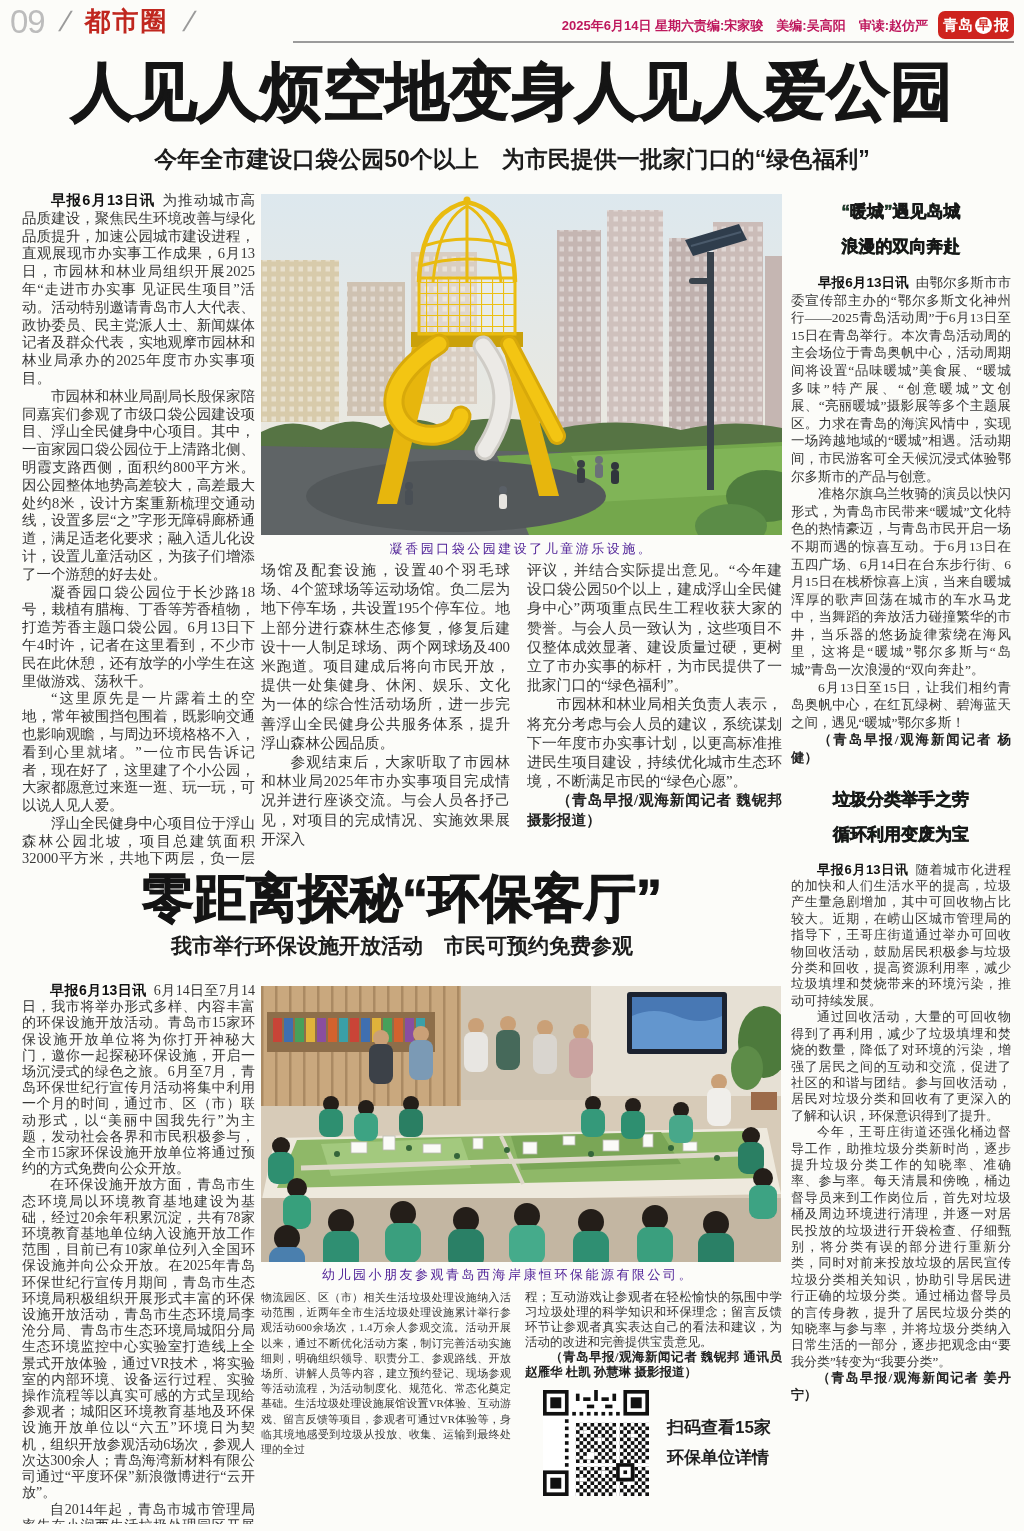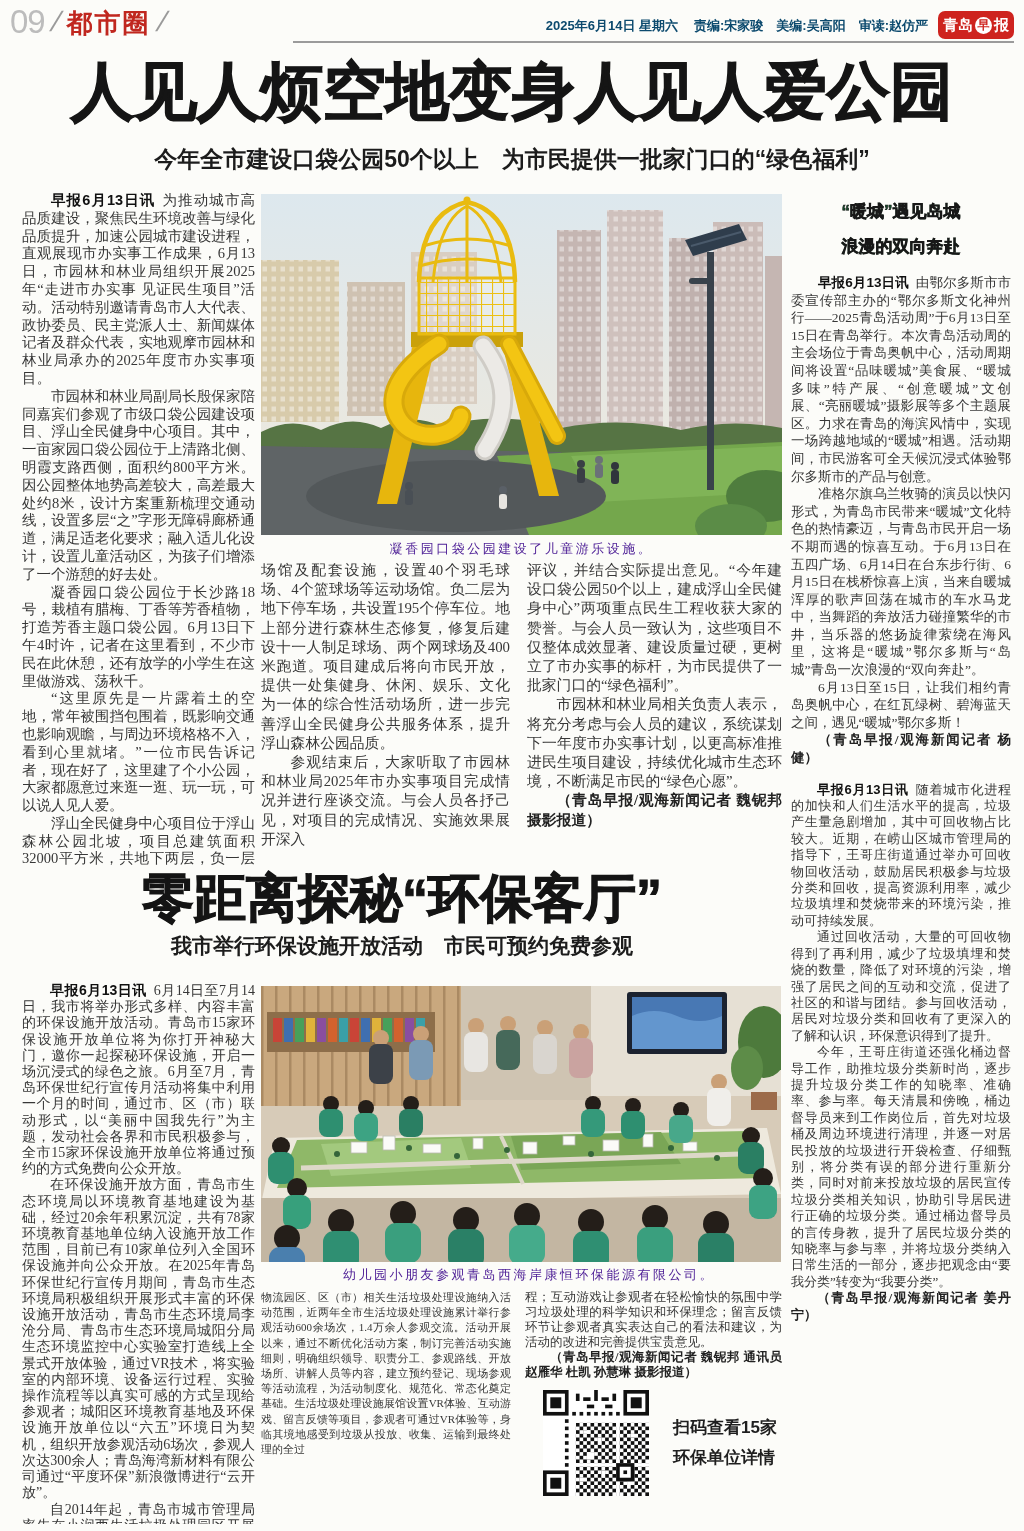--- a/index.html
+++ b/index.html
@@ -4,25 +4,25 @@
 <style>
   * { box-sizing: border-box; margin: 0; padding: 0; }
   html,body { background:#e8e8e8; }
   .page {
     position: relative; width: 1024px; height: 1531px; margin: 0 auto;
     background: #fcfcf9; overflow: hidden;
     font-family: "Liberation Serif", "DejaVu Serif", serif; color:#373737;
   }
   
   .hdr { position:absolute; top:4px; left:10px; right:10px; height:38px; }
-  .hdr-left { position:absolute; left:0; top:0; display:flex; align-items:flex-end; gap:7px; }
+  .hdr-left { position:absolute; left:0; top:0; display:flex; gap:16px; }
   .pageno { font-family:"Liberation Sans","DejaVu Sans",sans-serif; font-size:33px; line-height:36px; color:#bcbcbc; letter-spacing:-1px; }
   .hslash { font-family:"Liberation Sans",sans-serif; font-size:28px; line-height:36px; color:#9a9a9a; font-style:italic; transform:skewX(-8deg); }
   .section-name { font-family:"Liberation Sans",sans-serif; font-weight:900; font-size:26px; line-height:34px; color:#c0271f; letter-spacing:2px; }
-  .hdr-right { position:absolute; right:86px; top:13px; display:flex; gap:16px; font-family:"Liberation Sans",sans-serif; font-size:13px; color:#0c4a6e; white-space:nowrap; }
+  .hdr-right { position:absolute; right:86px; top:13px; display:flex; gap:0; font-family:"Liberation Sans",sans-serif; font-size:13px; color:#be185d; white-space:nowrap; }
   .hdr-date { font-weight:700; }
   .hdr-credits { font-weight:700; }
   .masthead { position:absolute; right:0; top:7px; width:76px; height:28px; background:#ce231e; border-radius:7px;
     display:flex; align-items:center; justify-content:center; gap:2px;
     font-family:"Liberation Sans",sans-serif; font-weight:900; font-size:15px; color:#fff; }
   .mh-circle { display:inline-block; width:17px; height:17px; border-radius:50%; background:#fff; color:#ce231e; font-size:12px; line-height:17px; text-align:center; }
   .hdr-rule { position:absolute; top:41px; left:293px; width:721px; border-top:2px solid #9b9b9b; }
   
   .h1-main { position:absolute; top:54px; left:20px; width:984px; text-align:center;
     font-family:"Liberation Sans","DejaVu Sans",sans-serif; font-weight:900; font-size:63px; line-height:1.2; color:#151515; -webkit-text-stroke:1.2px #151515; }
@@ -49,23 +49,23 @@
   .a3 .rc-body { font-size:13px; line-height:16.4px; }
   .s4-left  { left:22px;  top:982px;  width:233px; height:542px; font-size:14px;   line-height:16.2px; }
   .s4-mid   { left:261px; top:1290px; width:250px; height:241px; font-size:11px;   line-height:15.2px; }
   .s4-right { left:525px; top:1290px; width:257px; height:241px; font-size:12.5px; line-height:15px; }
   
   .photo1 { position:absolute; left:261px; top:194px; width:521px; height:341px; }
   .photo2 { position:absolute; left:261px; top:986px; width:520px; height:276px; }
   .photo1 svg, .photo2 svg { display:block; width:100%; height:100%; }
   .caption { position:absolute; text-align:center; font-size:13px; color:#4c1d95; letter-spacing:2.5px; }
   .cap1 { left:261px; top:540px;  width:521px; }
-  .cap2 { left:269px; top:1266px; width:520px; }
+  .cap2 { left:248px; top:1266px; width:520px; }
   
-  .qr-row { display:flex; align-items:center; gap:24px; margin-top:10px; margin-left:18px; }
+  .qr-row { display:flex; align-items:center; gap:18px; margin-top:10px; margin-left:18px; }
   .qr-box { width:106px; height:106px; flex:0 0 auto; }
   .qr-box svg { display:block; width:100%; height:100%; }
   .qr-label { font-family:"Liberation Sans",sans-serif; font-weight:700; font-size:17px; line-height:30px; color:#1f1f1f; white-space:nowrap; }
 </style>
 </head>
 <body>
 
 <div class="page">
 
   <div class="hdr">
@@ -201,20 +201,24 @@
         <div>浪漫的双向奔赴</div>
       </div>
       <div class="rc-body">
         <p><b class="lead">早报6月13日讯</b><span>由鄂尔多斯市市委宣传部主办的“鄂尔多斯文化神州行——2025青岛活动周”于6月13日至15日在青岛举行。本次青岛活动周的主会场位于青岛奥帆中心，活动周期间将设置“品味暖城”美食展、“暖城多味”特产展、“创意暖城”文创展、“亮丽暖城”摄影展等多个主题展区。力求在青岛的海滨风情中，实现一场跨越地域的“暖城”相遇。活动期间，市民游客可全天候沉浸式体验鄂尔多斯市的产品与创意。</span></p>
         <p>准格尔旗乌兰牧骑的演员以快闪形式，为青岛市民带来“暖城”文化特色的热情豪迈，与青岛市民开启一场不期而遇的惊喜互动。于6月13日在五四广场、6月14日在台东步行街、6月15日在栈桥惊喜上演，当来自暖城浑厚的歌声回荡在城市的车水马龙中，当舞蹈的奔放活力碰撞繁华的市井，当乐器的悠扬旋律萦绕在海风里，这将是“暖城”鄂尔多斯与“岛城”青岛一次浪漫的“双向奔赴”。</p>
         <p>6月13日至15日，让我们相约青岛奥帆中心，在红瓦绿树、碧海蓝天之间，遇见“暖城”鄂尔多斯！</p>
         <p class="byline">（青岛早报/观海新闻记者 杨健）</p>
       </div>
     </div>
     <div class="a3">
+      <div class="a-title">
+        <div>垃圾分类举手之劳</div>
+        <div>循环利用变废为宝</div>
+      </div>
       <div class="rc-body">
         <p><b class="lead">早报6月13日讯</b><span>随着城市化进程的加快和人们生活水平的提高，垃圾产生量急剧增加，其中可回收物占比较大。近期，在崂山区城市管理局的指导下，王哥庄街道通过举办可回收物回收活动，鼓励居民积极参与垃圾分类和回收，提高资源利用率，减少垃圾填埋和焚烧带来的环境污染，推动可持续发展。</span></p>
         <p>通过回收活动，大量的可回收物得到了再利用，减少了垃圾填埋和焚烧的数量，降低了对环境的污染，增强了居民之间的互动和交流，促进了社区的和谐与团结。参与回收活动，居民对垃圾分类和回收有了更深入的了解和认识，环保意识得到了提升。</p>
         <p>今年，王哥庄街道还强化桶边督导工作，助推垃圾分类新时尚，逐步提升垃圾分类工作的知晓率、准确率、参与率。每天清晨和傍晚，桶边督导员来到工作岗位后，首先对垃圾桶及周边环境进行清理，并逐一对居民投放的垃圾进行开袋检查、仔细甄别，将分类有误的部分进行重新分类，同时对前来投放垃圾的居民宣传垃圾分类相关知识，协助引导居民进行正确的垃圾分类。通过桶边督导员的言传身教，提升了居民垃圾分类的知晓率与参与率，并将垃圾分类纳入日常生活的一部分，逐步把观念由“要我分类”转变为“我要分类”。</p>
         <p class="byline">（青岛早报/观海新闻记者 姜丹宁）</p>
       </div>
     </div>
   </div>
 
   <div class="h2-main">零距离探秘“环保客厅”</div>

